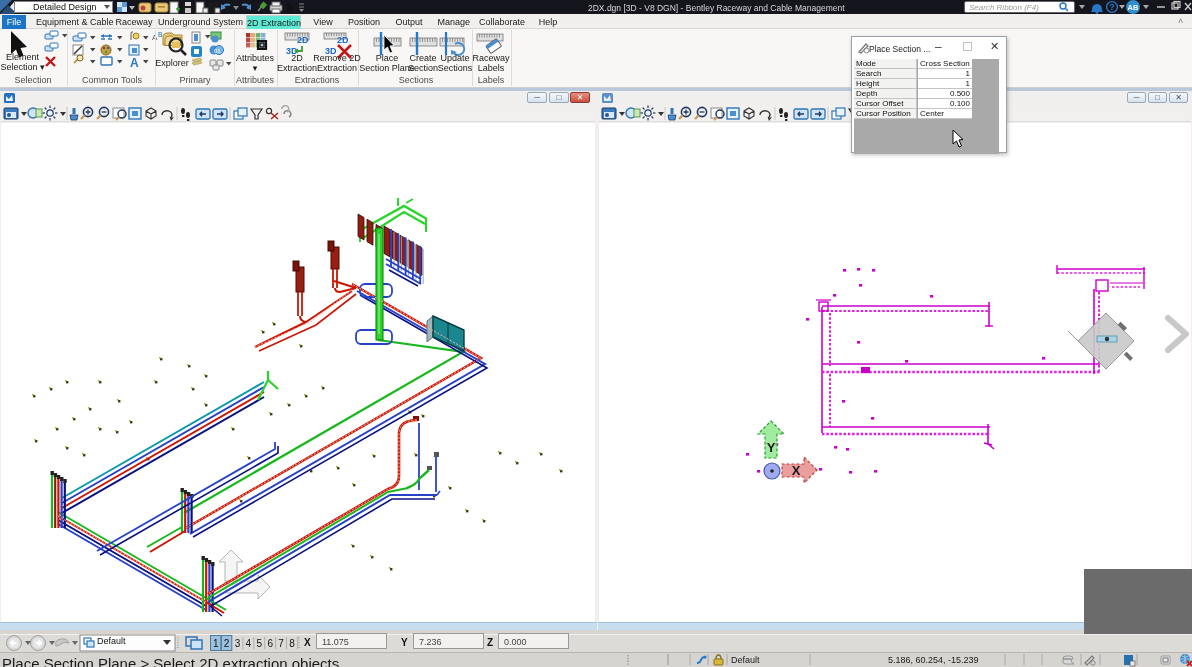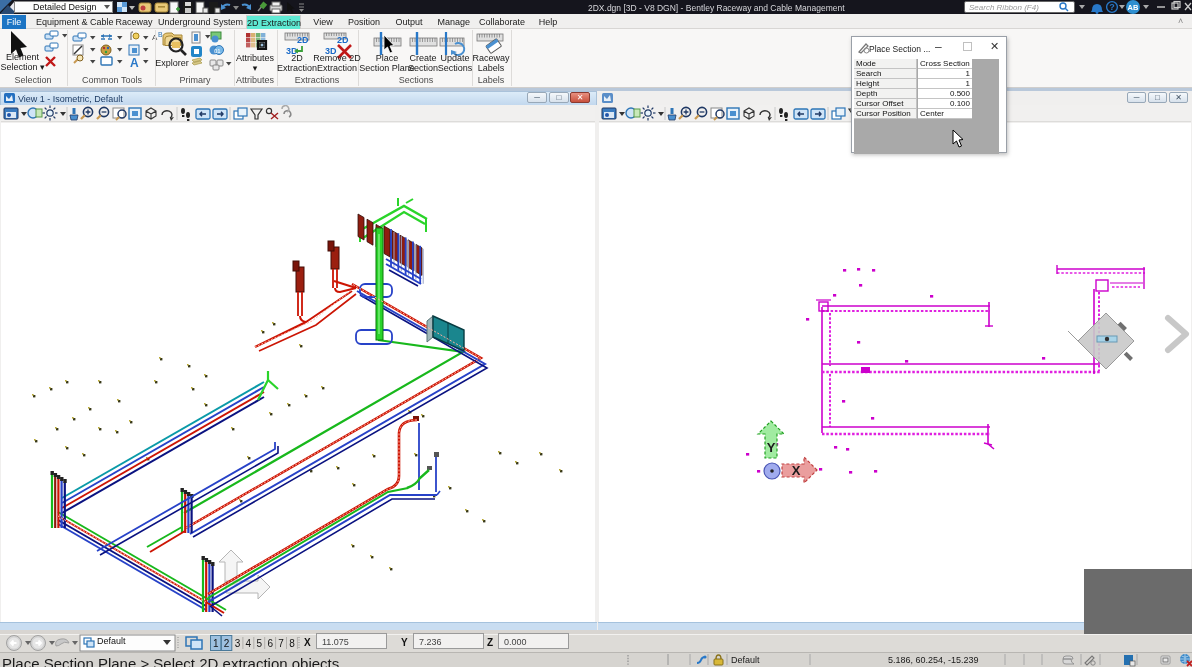--- a/index.html
+++ b/index.html
@@ -286,23 +286,20 @@
 <div class="btnlabel" style="left:357px;top:53px;width:60px;">Place<br>Section Plane</div>
 <div class="btnlabel" style="left:393px;top:53px;width:60px;">Create<br>Section</div>
 <div class="btnlabel" style="left:425px;top:53px;width:60px;">Update<br>Sections</div>
 <div class="btnlabel" style="left:461px;top:53px;width:60px;">Raceway<br>Labels</div>
 
 <div class="abs" style="left:1178px;top:16px;width:12px;height:10px;color:#888;font-size:9px;">˄</div>
 
 <div id="strip" class="abs"></div>
 
 <div class="vwin" style="left:0;width:597px;">
-  <div class="vtitle">
-        <span style="position:absolute;left:17px;top:2px;">View 1 - Isometric, Default</span>
-      </div>
   <div class="vtool" style="width:594px;"></div>
   <div class="vcanvas" style="left:1px;top:32px;width:594px;height:499px;"></div>
 </div>
 <svg id="v1icon" class="abs" style="left:4px;top:93px" width="12" height="11">
       <rect x="0" y="0" width="11" height="10" rx="1.5" fill="#2470c0"></rect>
       <path d="M2,8 L2,3 L5,6 L8,2 L9,8 Z" fill="#e8f0f8"></path>
     </svg>
 <div class="winbtn" style="left:527px;top:92px;">─</div>
 <div class="winbtn" style="left:549px;top:92px;">□</div>
 <div class="winbtn" style="left:570px;top:92px;background:linear-gradient(#e89080,#c8503c);border-color:#8a3a30;color:#fff;">✕</div>

